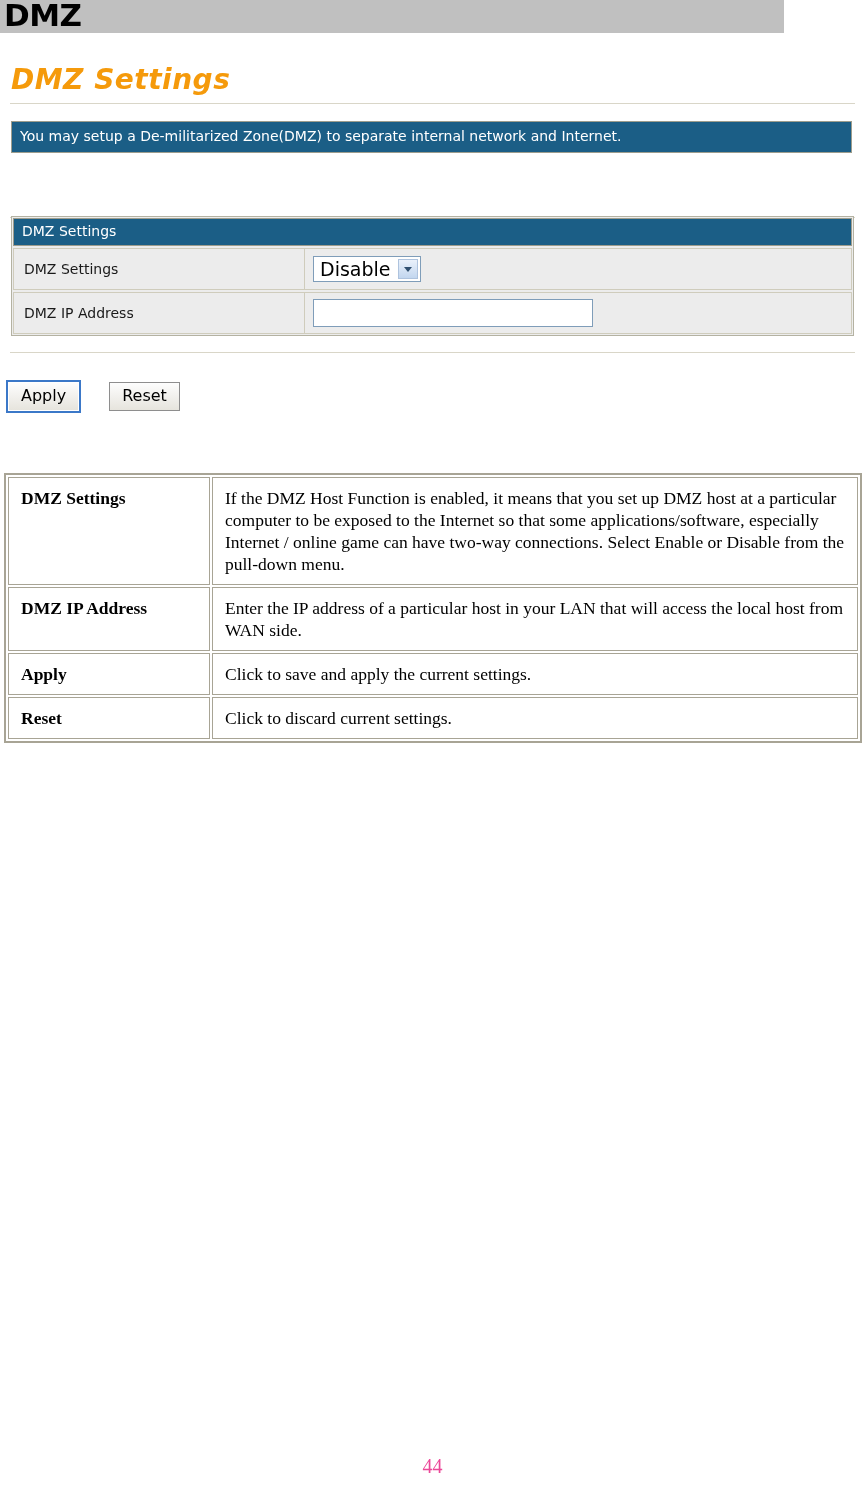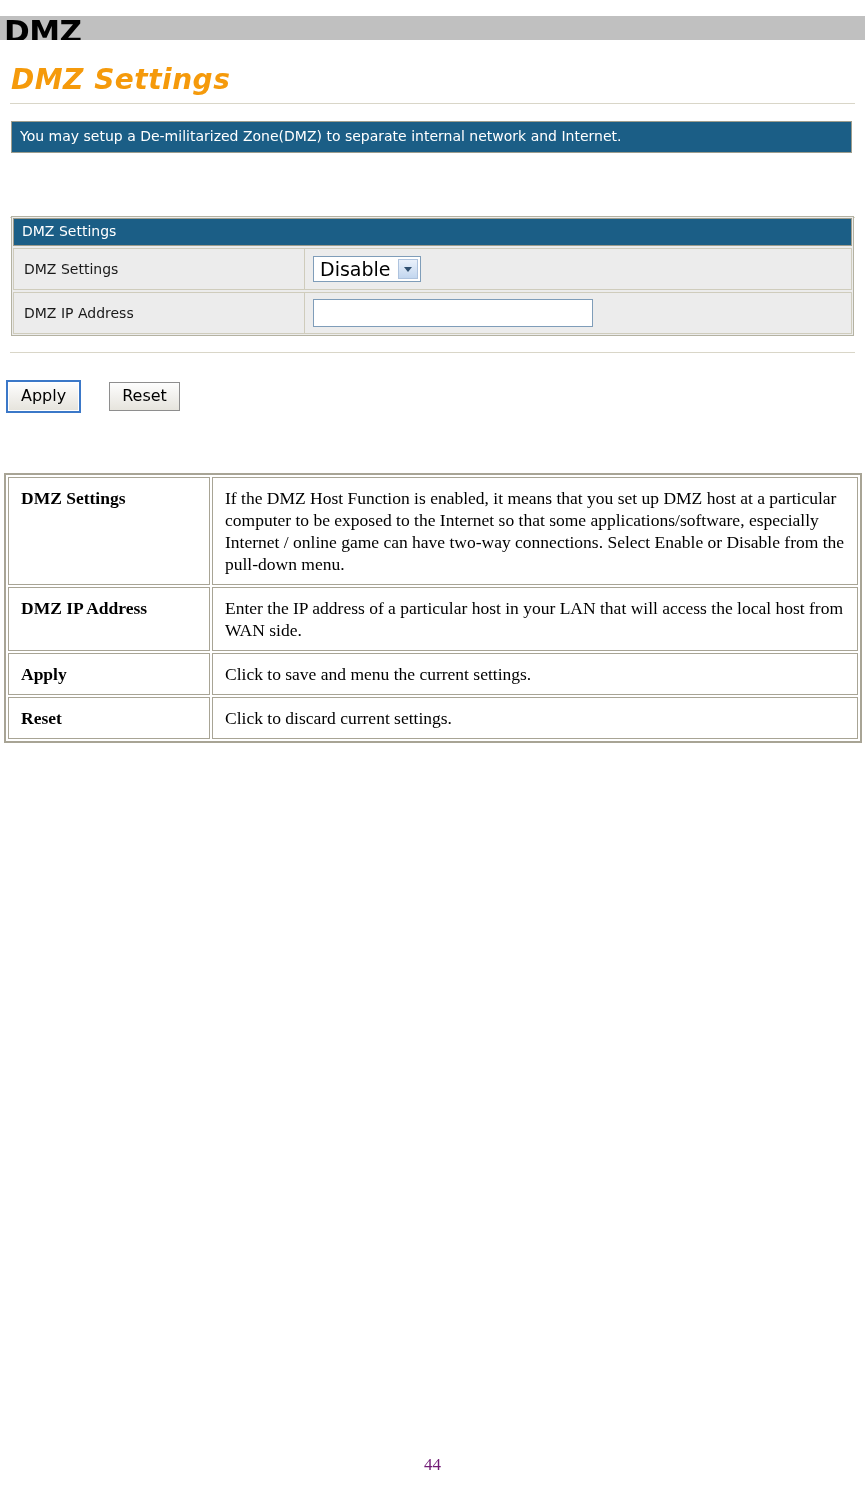--- a/index.html
+++ b/index.html
@@ -11,22 +11,22 @@
     width: 865px;
     height: 1487px;
     position: relative;
     font-family: "Liberation Serif", serif;
     overflow: hidden;
   }
 
   
   .chapter-bar {
     position: absolute;
-    left: 0; top: 16px;
-    width: 865px;
+    left: 0; top: 0;
+    width: 784px;
     height: 33px;
     background: #c0c0c0;
   }
   .chapter-title {
     position: absolute;
     left: 4px;
     top: -3px;
     font-family: "DejaVu Sans", sans-serif;
     font-weight: bold;
     font-size: 31px;
@@ -248,22 +248,22 @@
     font-weight: bold;
   }
 
   .pageno {
     position: absolute;
     left: 0;
     top: 1455px;
     width: 865px;
     text-align: center;
     font-family: "Liberation Serif", serif;
-    font-size: 17px;
-    color: #701a75;
+    font-size: 20px;
+    color: #ec4899;
   }
 </style>
 </head>
 <body>
 
 <div class="chapter-bar">
   <div class="chapter-title">DMZ</div>
 </div>
 
 <div class="shot">
@@ -317,21 +317,21 @@
       <tr>
         <td class="k">DMZ Settings</td>
         <td>If the DMZ Host Function is enabled, it means that you set up DMZ host at a particular computer to be exposed to the Internet so that some applications/software, especially Internet / online game can have two-way connections. Select Enable or Disable from the pull-down menu.</td>
       </tr>
       <tr>
         <td class="k">DMZ IP Address</td>
         <td>Enter the IP address of a particular host in your LAN that will access the local host from WAN side.</td>
       </tr>
       <tr>
         <td class="k">Apply</td>
-        <td>Click to save and menu the current settings.</td>
+        <td>Click to save and apply the current settings.</td>
       </tr>
       <tr>
         <td class="k">Reset</td>
         <td>Click to discard current settings.</td>
       </tr>
     </tbody>
   </table>
 </div>
 
 <div class="pageno">44</div>

